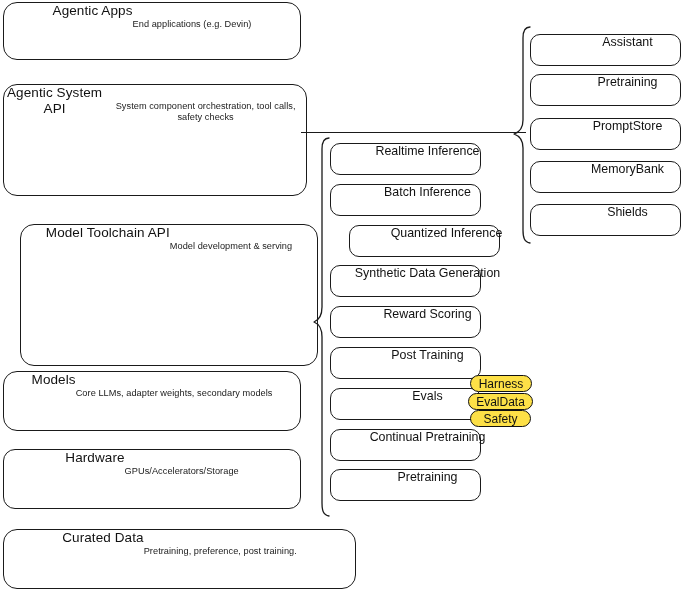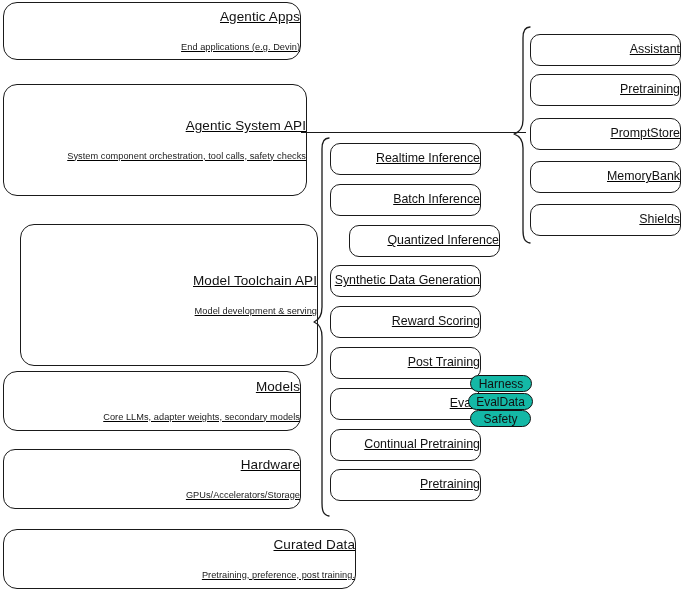--- a/index.html
+++ b/index.html
@@ -22,26 +22,25 @@
   }
 
   
   .box {
     position: absolute;
     box-sizing: border-box;
     background: #ffffff;
     border: 1.3px solid #1a1a1a;
     border-radius: 12px;
     display: flex;
-    flex-direction: column;
-    align-items: flex-end;
+    flex-direction: row;
+    align-items: flex-start;
     justify-content: center;
     text-align: center;
     line-height: 1.22;
-    text-decoration: underline;
   }
 
   
   .layer-box {
     border-radius: 14px;
   }
   .layer-title {
     font-size: 13.5px;
     color: #111111;
     letter-spacing: 0.1px;
@@ -63,21 +62,21 @@
   .item-label {
     font-size: 12.4px;
     color: #111111;
     white-space: nowrap;
   }
 
   
   .pill {
     position: absolute;
     box-sizing: border-box;
-    background: #14b8a6;
+    background: #fde047;
     border: 1.3px solid #111111;
     border-radius: 999px;
     display: flex;
     align-items: center;
     justify-content: center;
     z-index: 30;
   }
   .pill-label {
     font-size: 12px;
     color: #111111;

